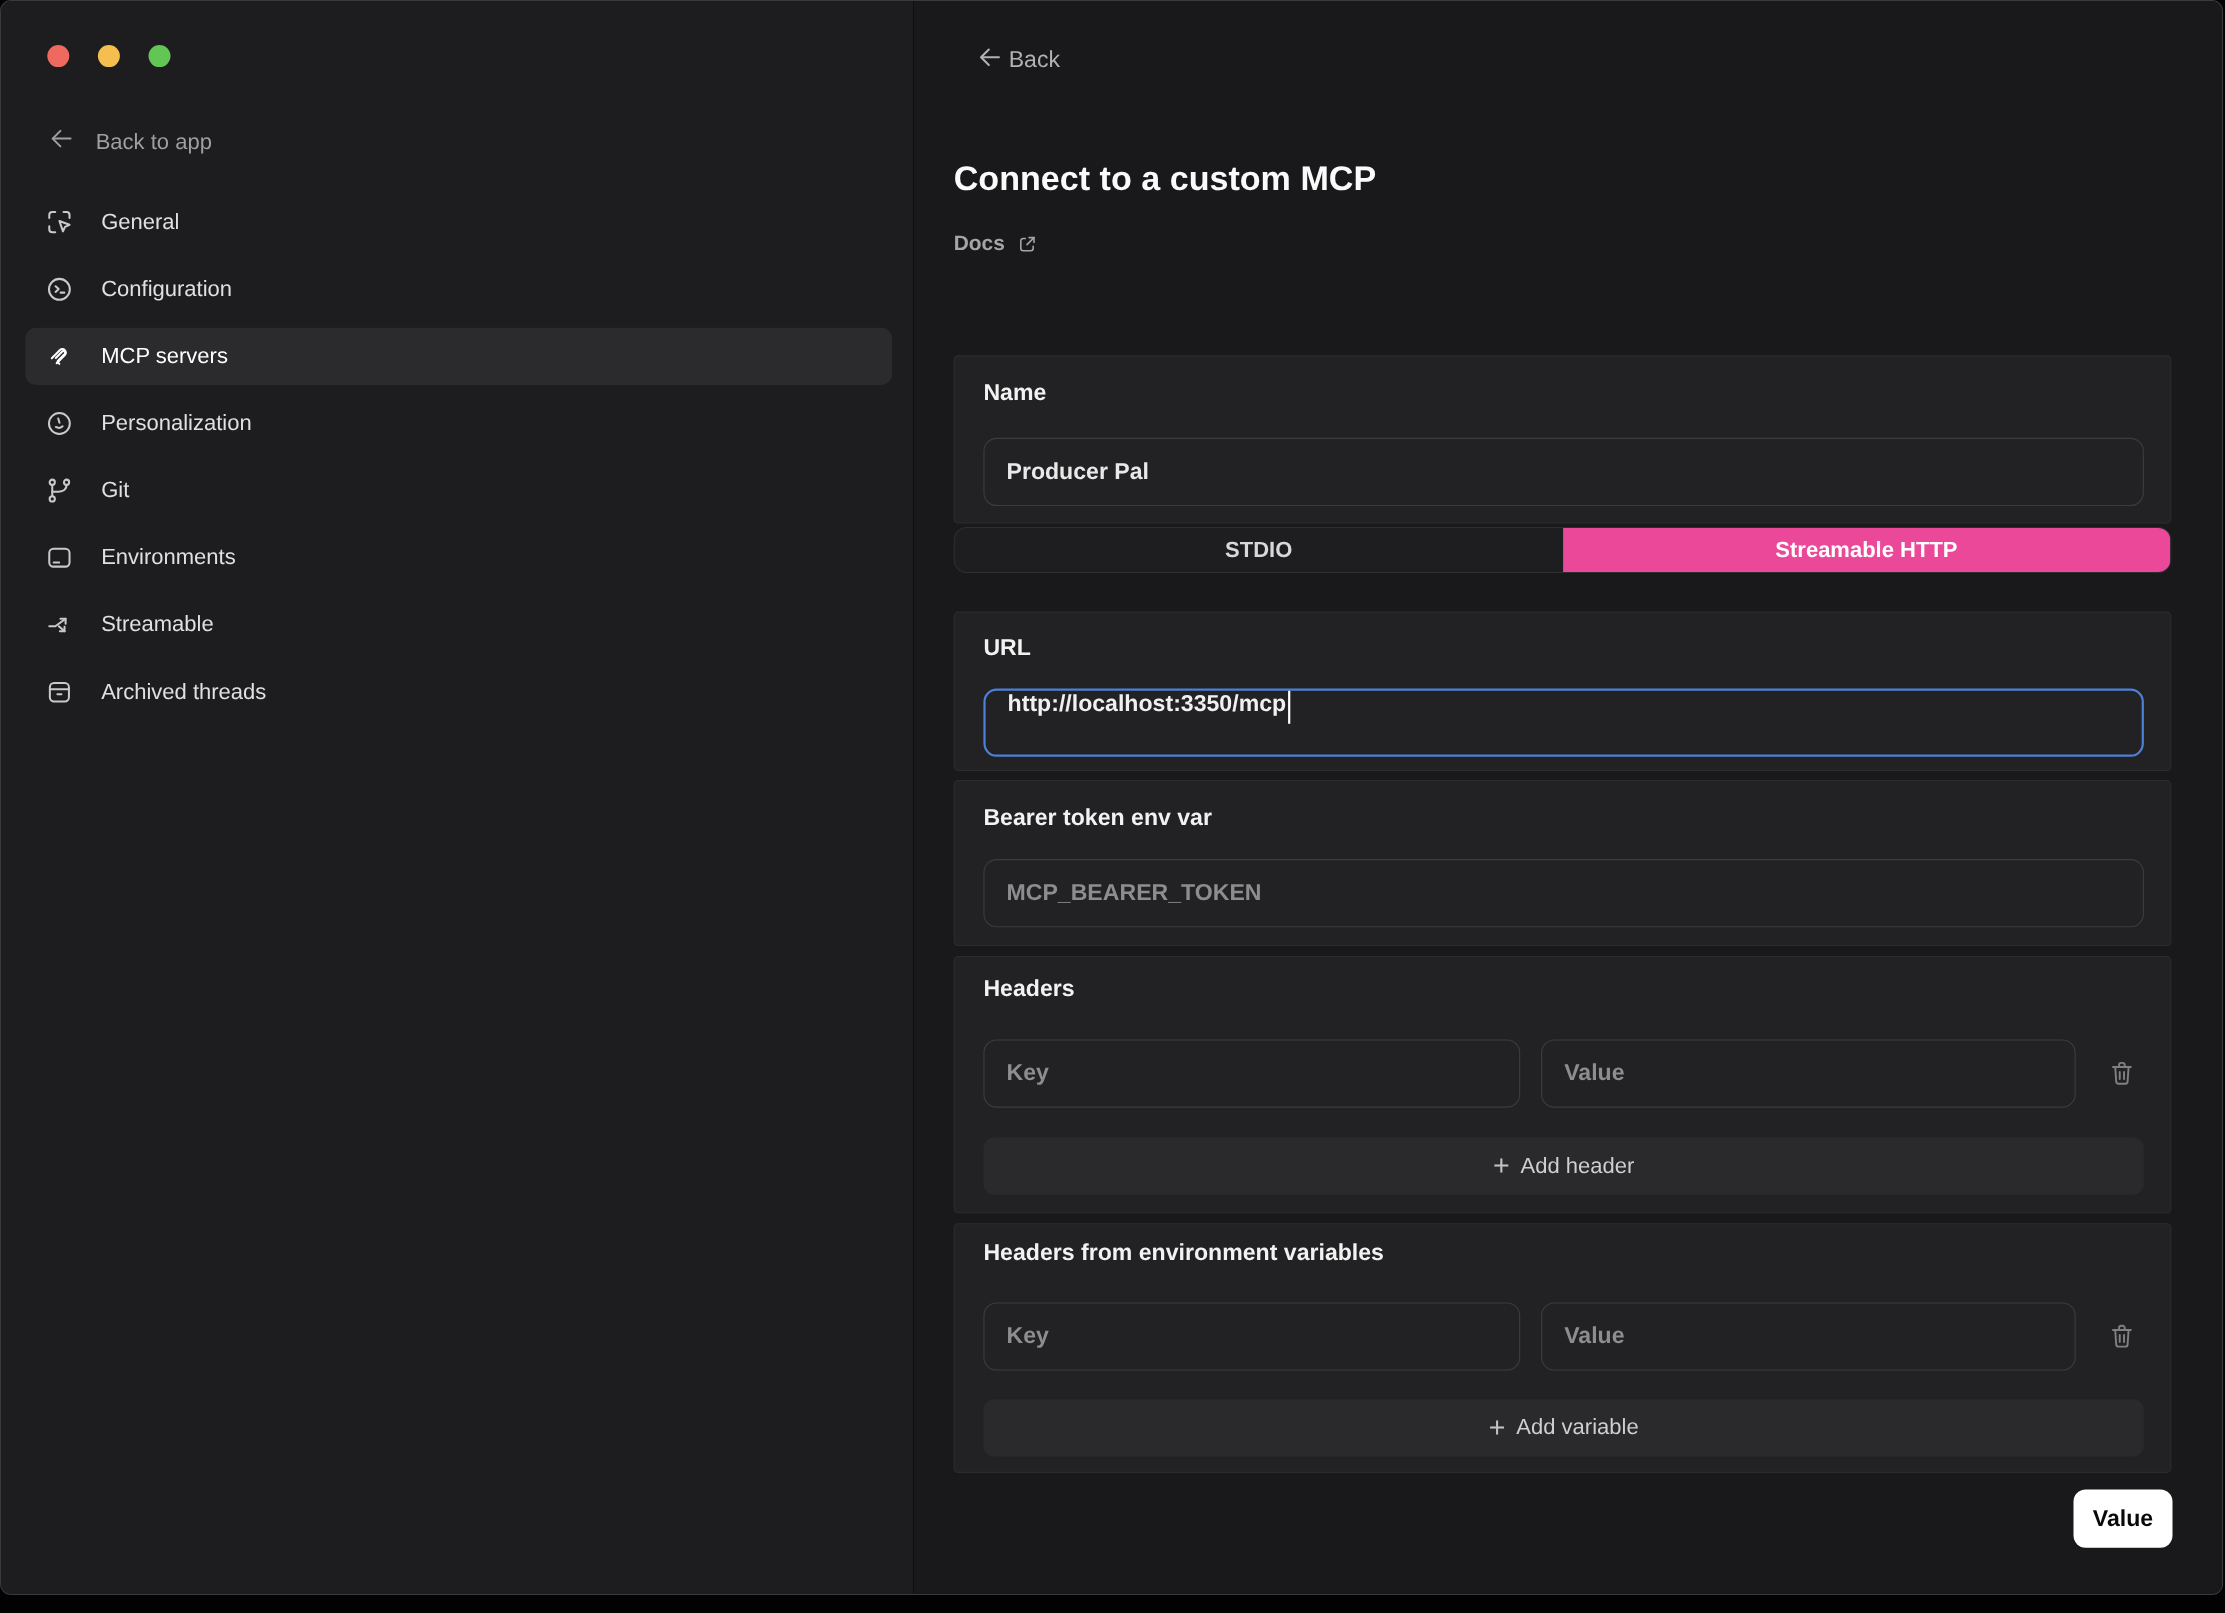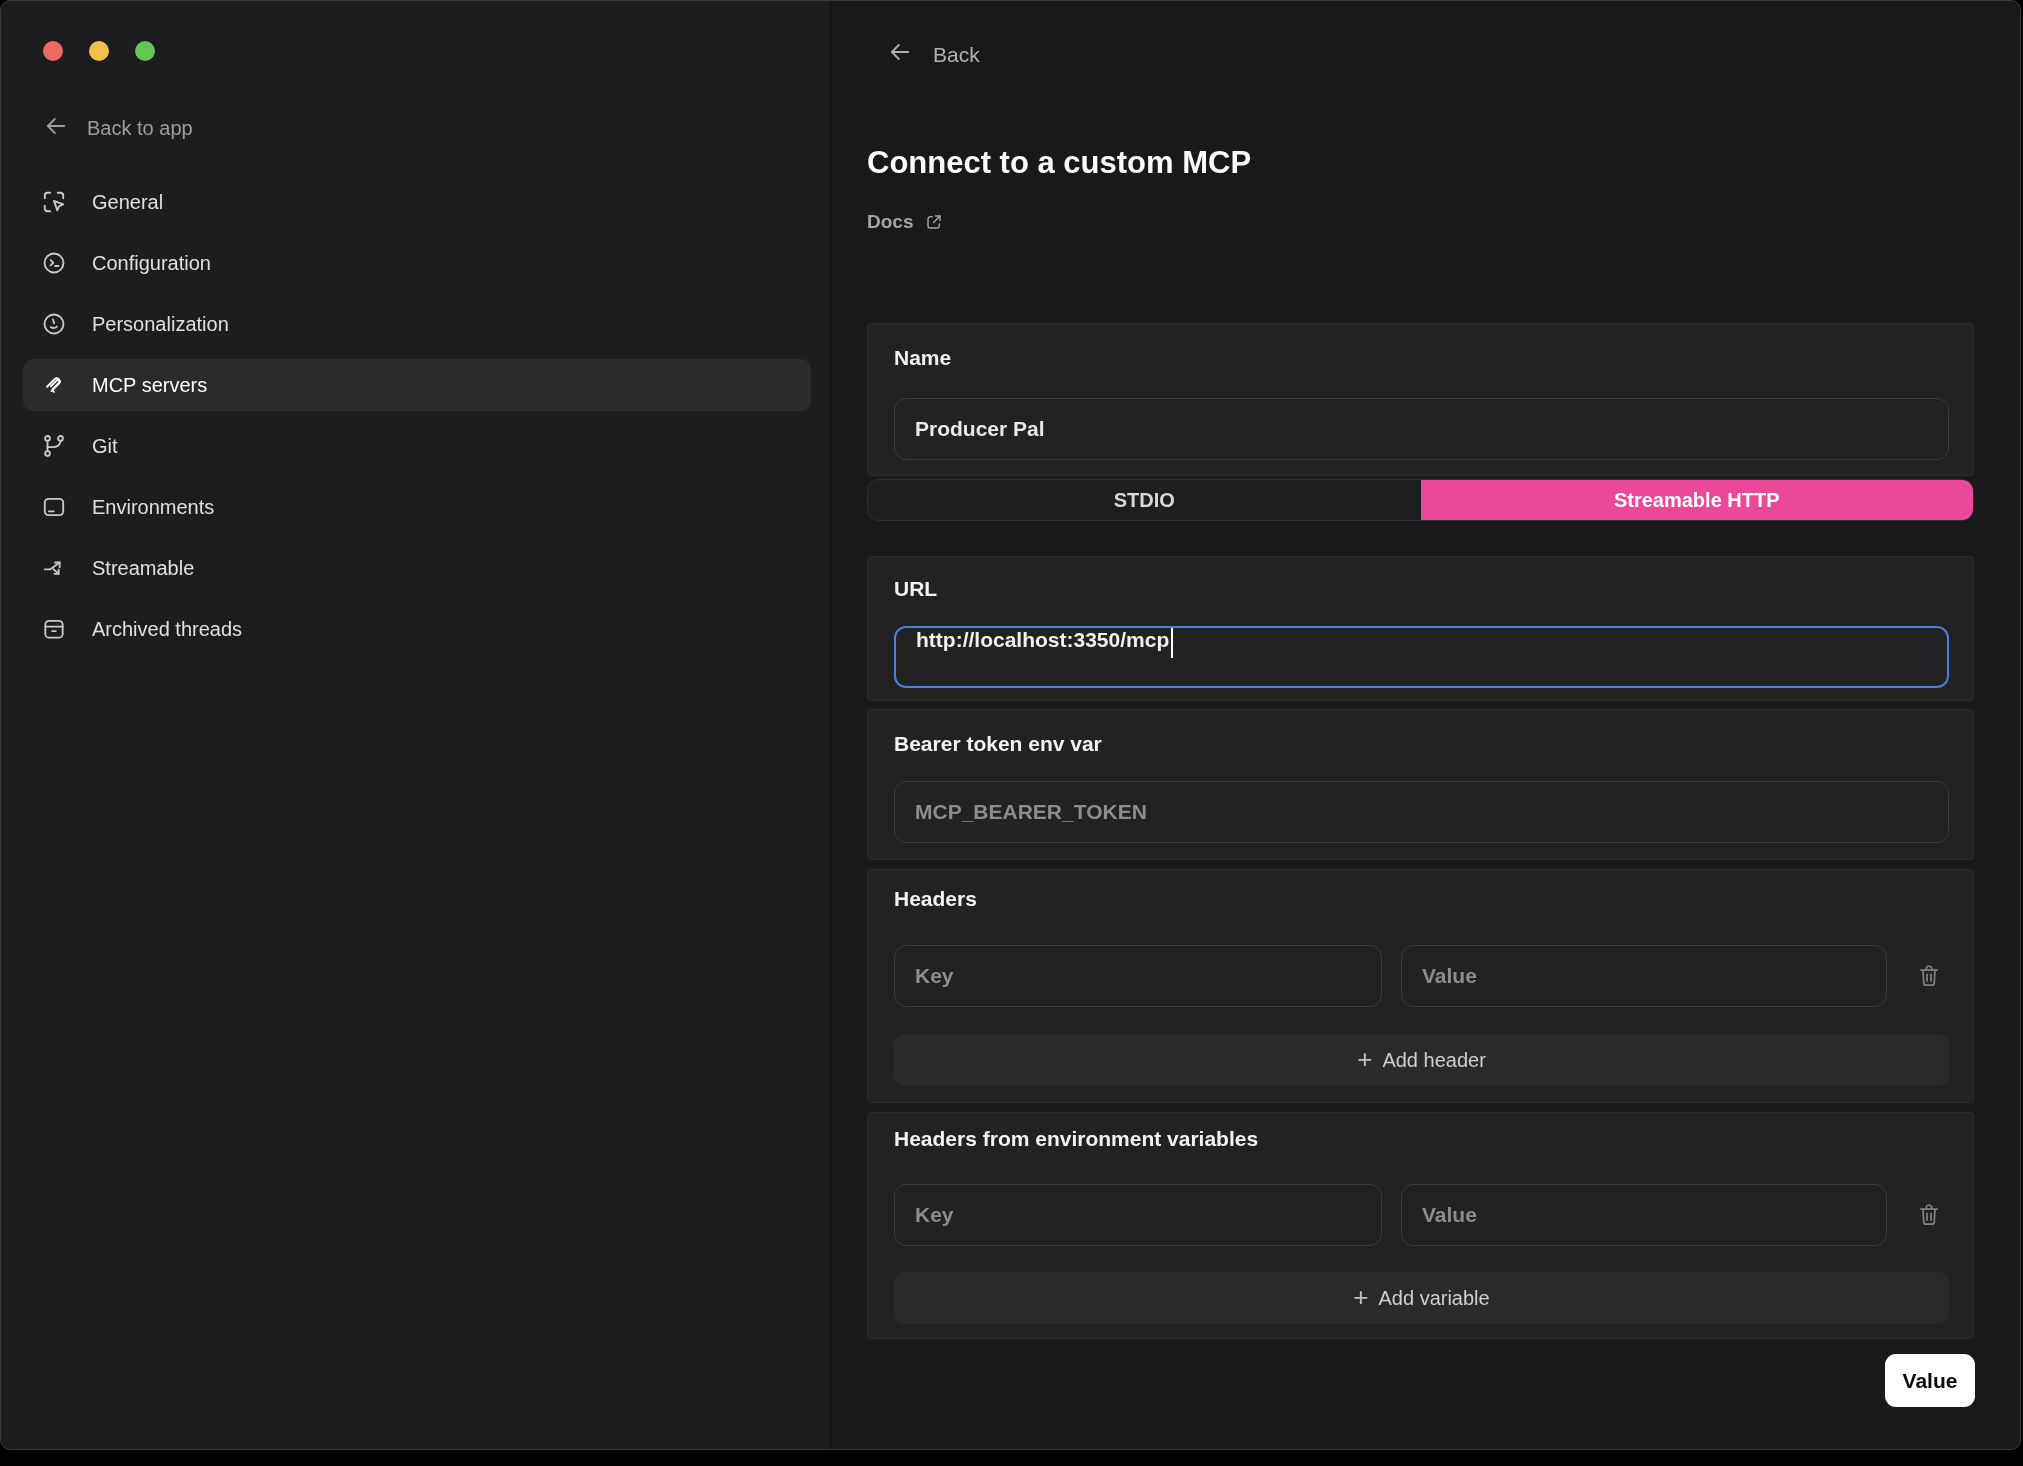--- a/index.html
+++ b/index.html
@@ -16,21 +16,21 @@
   .back-to-app svg{stroke:#9f9f9f;}
   .nav{position:absolute;top:175px;left:22px;width:788px;display:flex;flex-direction:column;gap:9px;}
   .nav-item{height:52px;border-radius:10px;display:flex;align-items:center;padding-left:18px;gap:25px;
     font-size:20px;color:#e0e0e0;cursor:pointer;}
   .nav-item .icn{width:26px;height:26px;flex-shrink:0;color:#c9c9c9;display:flex;align-items:center;justify-content:center;}
   .nav-item.selected{background:#2b2b2d;color:#ffffff;font-weight:500;}
   .nav-item.selected .icn{color:#ffffff;}
   .icn svg{width:26px;height:26px;fill:none;stroke:currentColor;stroke-width:1.7;stroke-linecap:round;stroke-linejoin:round;}
   
   .content{flex:1;position:relative;background:#19191b;}
-  .back-btn{position:absolute;top:38px;left:56px;display:flex;align-items:center;gap:20px;
+  .back-btn{position:absolute;top:38px;left:56px;display:flex;align-items:center;gap:4px;
     color:#b2b2b2;font-size:21px;cursor:pointer;text-align:center;}
   .back-btn svg{stroke:#b2b2b2;}
   .page-title{position:absolute;top:144px;left:36px;margin:0;font-size:31px;font-weight:700;color:#fafafa;}
   .docs-link{position:absolute;top:210px;left:36px;display:flex;align-items:center;gap:12px;
     color:#a5a5a5;font-size:19px;font-weight:600;cursor:pointer;}
   .docs-link svg{width:18px;height:18px;fill:none;stroke:#a5a5a5;stroke-width:1.9;stroke-linecap:round;stroke-linejoin:round;}
   .card{position:absolute;left:36px;width:1107px;background:#222224;border:1px solid #2c2c2e;border-radius:4px;}
   .field-label{position:absolute;left:26px;font-size:21px;font-weight:600;color:#f2f2f2;}
   .text-input{position:absolute;left:26px;width:1055px;height:62px;border:1.5px solid #3c3c3f;border-radius:12px;
     background:transparent;color:#e9e9e9;font-size:21px;padding:0 20px;outline:none;
@@ -94,38 +94,38 @@
       <div class="nav-item">
         <span class="icn">
           <svg viewBox="0 0 24 24">
               <circle cx="12" cy="12" r="8.75"></circle>
               <path d="M8.8 9.4l2.6 2.4-2.6 2.4"></path>
               <path d="M13 14.8h3.1"></path>
             </svg>
         </span>
         <span>Configuration</span>
       </div>
+      <div class="nav-item selected">
+        <span class="icn">
+          <svg viewBox="0 0 24 24">
+              <path d="M5.6 13.6l6.9-6.9a2.9 2.9 0 0 1 4.1 4.1l-6.9 6.9"></path>
+              <path d="M9 13.3l5.4-5.4a1.45 1.45 0 0 1 2.05 2.05l-5.4 5.4a1.45 1.45 0 0 0 0 2.05l.9.9"></path>
+            </svg>
+        </span>
+        <span>MCP servers</span>
+      </div>
       <div class="nav-item">
         <span class="icn">
           <svg viewBox="0 0 24 24">
               <circle cx="12" cy="12" r="8.75"></circle>
               <path d="M11 7.8l1.1 3.6"></path>
               <path d="M9 14.9a4.8 4.8 0 0 0 5.7-.5"></path>
             </svg>
         </span>
         <span>Personalization</span>
-      </div>
-      <div class="nav-item selected">
-        <span class="icn">
-          <svg viewBox="0 0 24 24">
-              <path d="M5.6 13.6l6.9-6.9a2.9 2.9 0 0 1 4.1 4.1l-6.9 6.9"></path>
-              <path d="M9 13.3l5.4-5.4a1.45 1.45 0 0 1 2.05 2.05l-5.4 5.4a1.45 1.45 0 0 0 0 2.05l.9.9"></path>
-            </svg>
-        </span>
-        <span>MCP servers</span>
       </div>
       <div class="nav-item">
         <span class="icn">
           <svg viewBox="0 0 24 24">
               <circle cx="6" cy="5" r="2.2"></circle>
               <circle cx="18" cy="5" r="2.2"></circle>
               <circle cx="6" cy="19" r="2.2"></circle>
               <path d="M6 7.4v9.4"></path>
               <path d="M18 7.4c0 4-3.6 5.6-7 5.6H6"></path>
             </svg>

